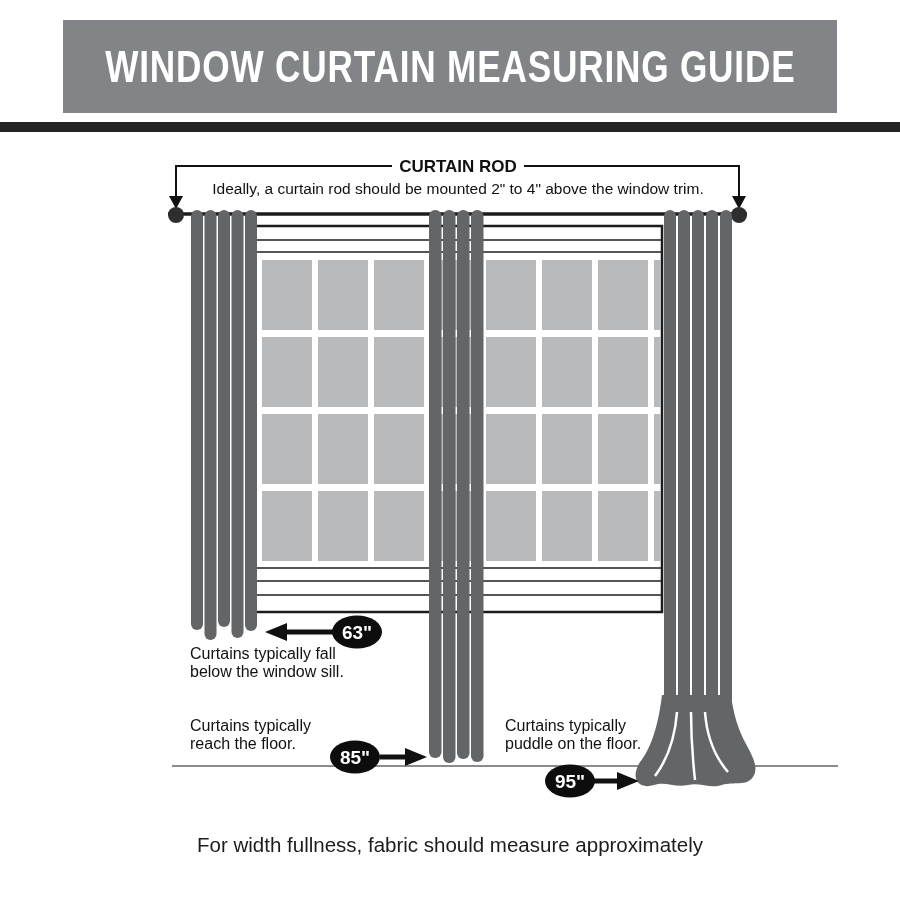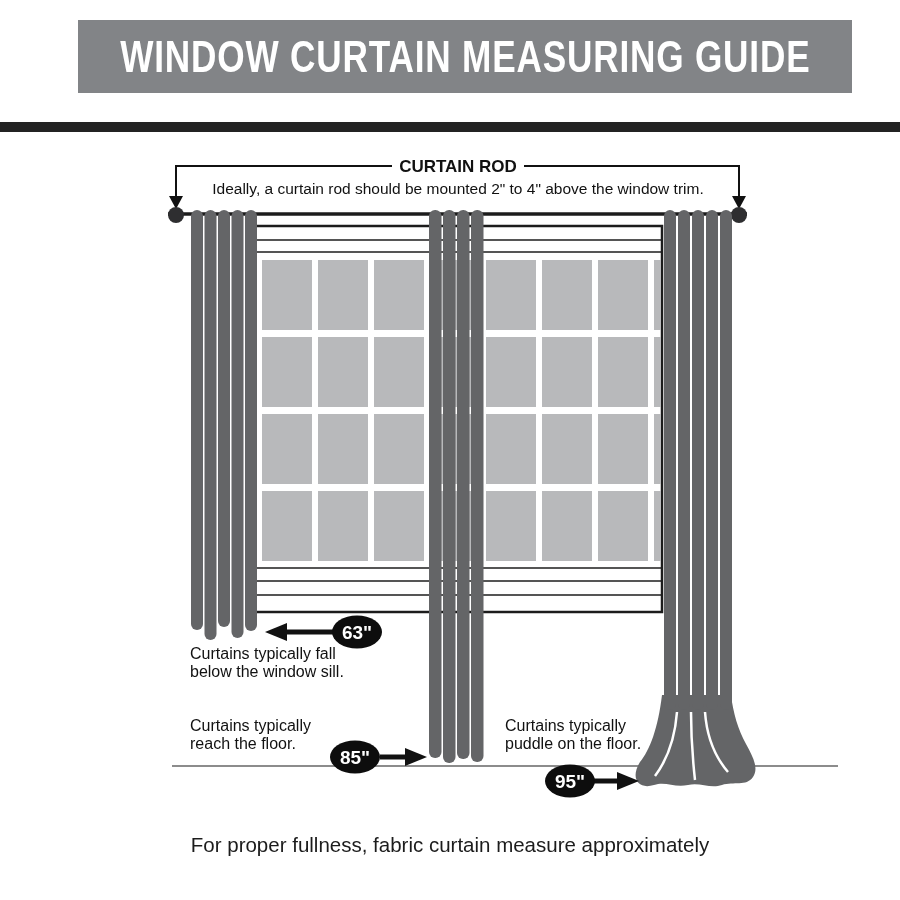--- a/index.html
+++ b/index.html
@@ -2,21 +2,21 @@
 <html><head>
 <meta charset="utf-8">
 <style>
   html,body{margin:0;padding:0;background:#ffffff;}
   .page{
     position:relative;width:900px;height:900px;background:#ffffff;overflow:hidden;
     font-family:"Liberation Sans",sans-serif;
   }
   
   .banner{
-    position:absolute;left:78px;top:20px;width:774px;height:73px;
+    position:absolute;left:63px;top:20px;width:774px;height:93px;
     background:#828487;display:flex;align-items:center;justify-content:center;
   }
   .banner h1{
     margin:0;color:#ffffff;font-size:44px;font-weight:700;letter-spacing:1px;
     white-space:nowrap;display:inline-block;transform:scaleX(0.8);transform-origin:center;
   }
   .divider-bar{
     position:absolute;left:0;top:122px;width:900px;height:10px;background:#232323;
   }
   
@@ -132,16 +132,16 @@
       <text class="cap" x="505" y="731">Curtains typically</text>
       <text class="cap" x="505" y="749">puddle on the floor.</text>
       <line x1="594" y1="781" x2="618" y2="781" stroke="#111111" stroke-width="5"></line>
       <polygon points="617,772 617,790 639,781" fill="#111111"></polygon>
       <ellipse cx="570" cy="781" rx="25" ry="16.5" fill="#0d0d0d"></ellipse>
       <text class="oval-text" x="570" y="788">95"</text>
     </g>
   </svg>
 
   <div class="footer">
-    <p>For proper fullness, fabric curtain measure approximately</p>
+    <p>For width fullness, fabric should measure approximately</p>
   </div>
 
 </div>
 
 </body></html>

